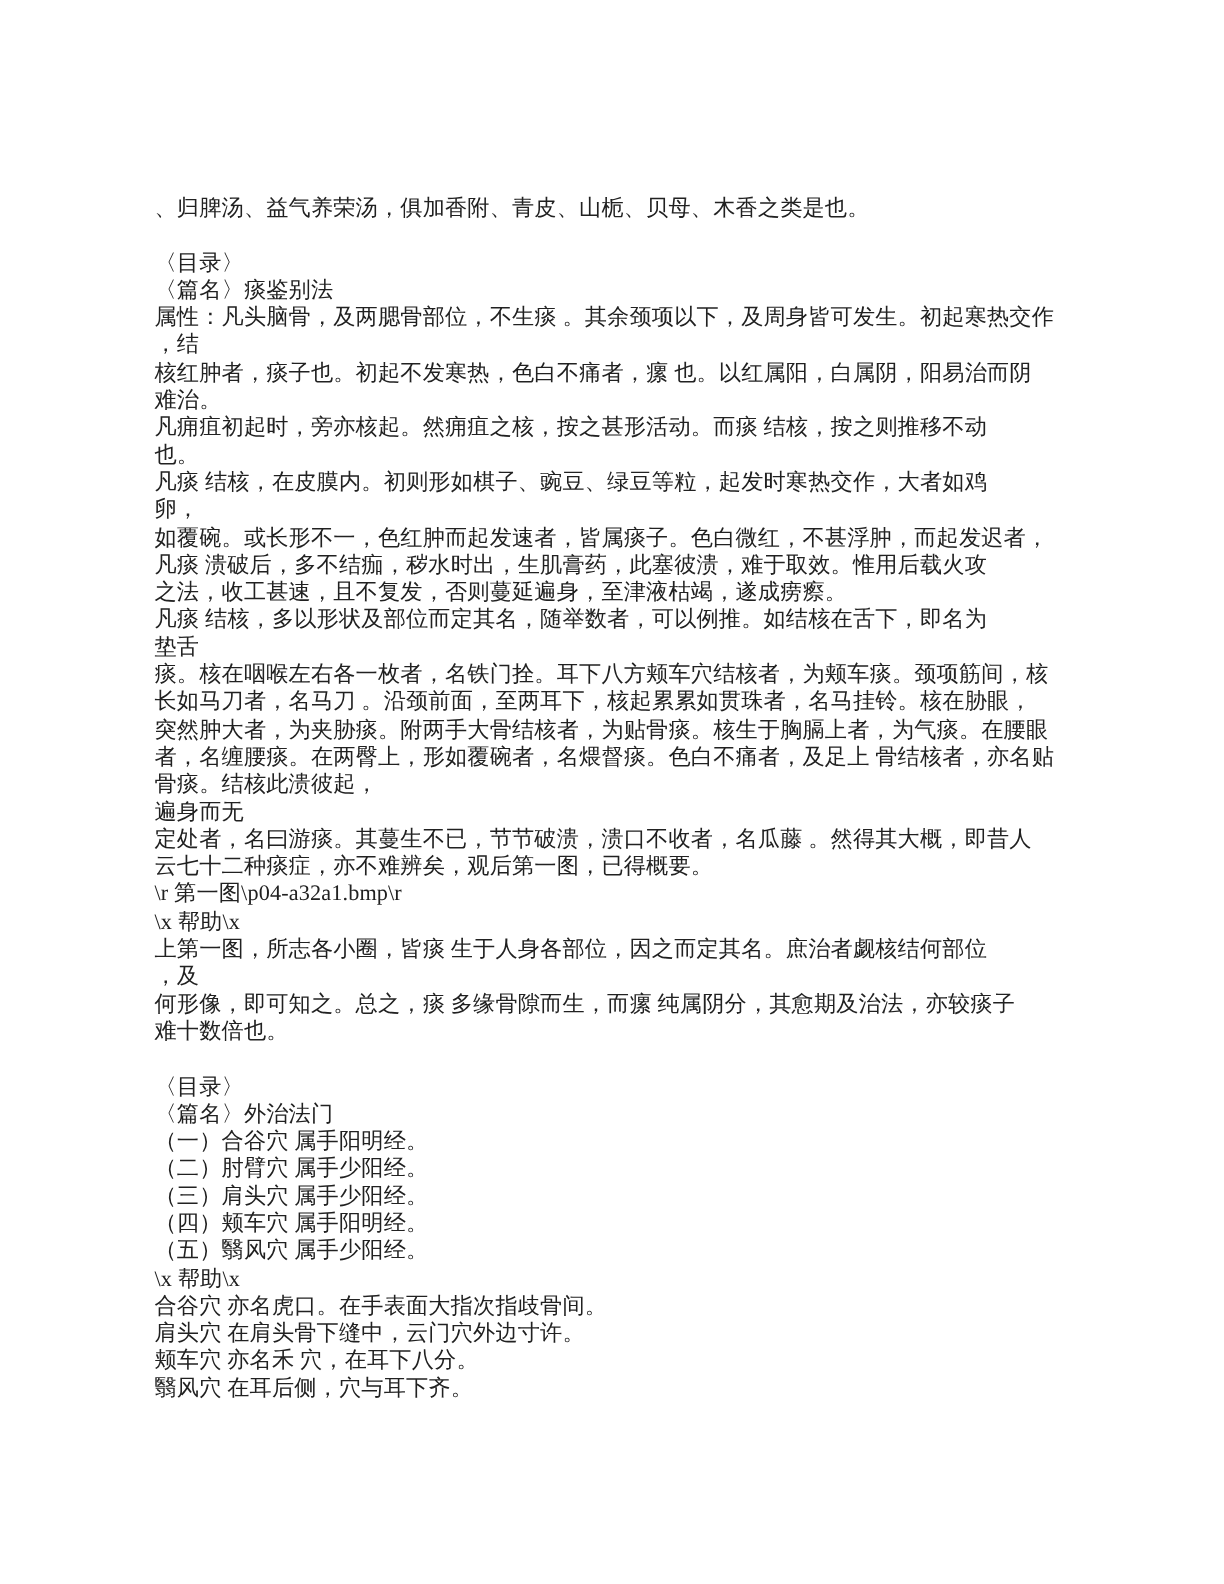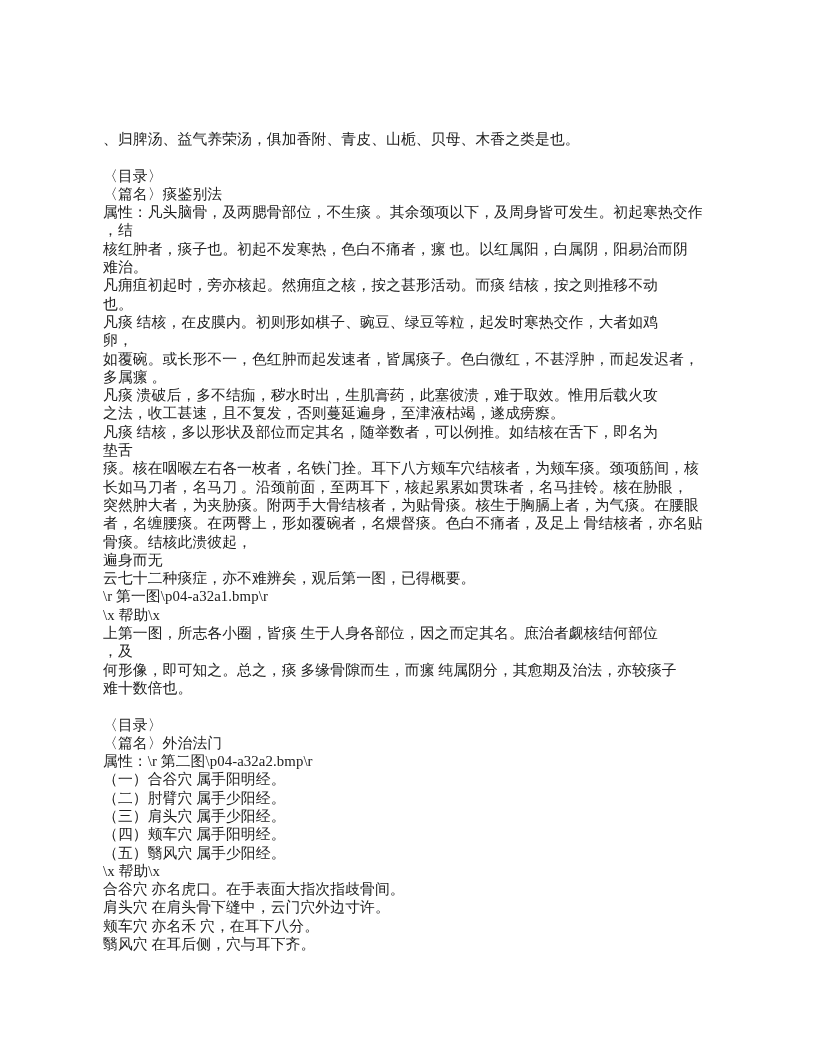--- a/index.html
+++ b/index.html
@@ -42,42 +42,41 @@
       <div class="text-line">〈篇名〉痰鉴别法</div>
       <div class="text-line">属性：凡头脑骨，及两腮骨部位，不生痰 。其余颈项以下，及周身皆可发生。初起寒热交作</div>
       <div class="text-line">，结</div>
       <div class="text-line">核红肿者，痰子也。初起不发寒热，色白不痛者，瘰 也。以红属阳，白属阴，阳易治而阴</div>
       <div class="text-line">难治。</div>
       <div class="text-line">凡痈疽初起时，旁亦核起。然痈疽之核，按之甚形活动。而痰 结核，按之则推移不动</div>
       <div class="text-line">也。</div>
       <div class="text-line">凡痰 结核，在皮膜内。初则形如棋子、豌豆、绿豆等粒，起发时寒热交作，大者如鸡</div>
       <div class="text-line">卵，</div>
       <div class="text-line">如覆碗。或长形不一，色红肿而起发速者，皆属痰子。色白微红，不甚浮肿，而起发迟者，</div>
-      <div class="text-line">多属瘰 。</div>
       <div class="text-line">凡痰 溃破后，多不结痂，秽水时出，生肌膏药，此塞彼溃，难于取效。惟用后载火攻</div>
       <div class="text-line">之法，收工甚速，且不复发，否则蔓延遍身，至津液枯竭，遂成痨瘵。</div>
       <div class="text-line">凡痰 结核，多以形状及部位而定其名，随举数者，可以例推。如结核在舌下，即名为</div>
       <div class="text-line">垫舌</div>
       <div class="text-line">痰。核在咽喉左右各一枚者，名铁门拴。耳下八方颊车穴结核者，为颊车痰。颈项筋间，核</div>
       <div class="text-line">长如马刀者，名马刀 。沿颈前面，至两耳下，核起累累如贯珠者，名马挂铃。核在胁眼，</div>
       <div class="text-line">突然肿大者，为夹胁痰。附两手大骨结核者，为贴骨痰。核生于胸膈上者，为气痰。在腰眼</div>
       <div class="text-line">者，名缠腰痰。在两臀上，形如覆碗者，名煨督痰。色白不痛者，及足上 骨结核者，亦名贴</div>
       <div class="text-line">骨痰。结核此溃彼起，</div>
       <div class="text-line">遍身而无</div>
+      <div class="text-line">定处者，名曰游痰。其蔓生不已，节节破溃，溃口不收者，名瓜藤 。然得其大概，即昔人</div>
       <div class="text-line">云七十二种痰症，亦不难辨矣，观后第一图，已得概要。</div>
       <div class="text-line">\r 第一图\p04-a32a1.bmp\r</div>
       <div class="text-line">\x 帮助\x</div>
       <div class="text-line">上第一图，所志各小圈，皆痰 生于人身各部位，因之而定其名。庶治者觑核结何部位</div>
       <div class="text-line">，及</div>
       <div class="text-line">何形像，即可知之。总之，痰 多缘骨隙而生，而瘰 纯属阴分，其愈期及治法，亦较痰子</div>
       <div class="text-line">难十数倍也。</div>
       <div class="text-line">&nbsp;</div>
       <div class="text-line">〈目录〉</div>
       <div class="text-line">〈篇名〉外治法门</div>
-      <div class="text-line">属性：\r 第二图\p04-a32a2.bmp\r</div>
       <div class="text-line">（一）合谷穴 属手阳明经。</div>
       <div class="text-line">（二）肘臂穴 属手少阳经。</div>
       <div class="text-line">（三）肩头穴 属手少阳经。</div>
       <div class="text-line">（四）颊车穴 属手阳明经。</div>
       <div class="text-line">（五）翳风穴 属手少阳经。</div>
       <div class="text-line">\x 帮助\x</div>
       <div class="text-line">合谷穴 亦名虎口。在手表面大指次指歧骨间。</div>
       <div class="text-line">肩头穴 在肩头骨下缝中，云门穴外边寸许。</div>
       <div class="text-line">颊车穴 亦名禾 穴，在耳下八分。</div>
       <div class="text-line">翳风穴 在耳后侧，穴与耳下齐。</div>

